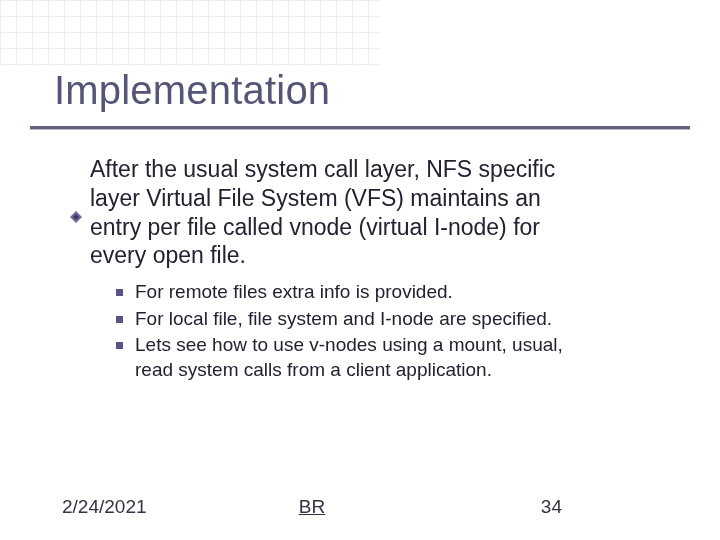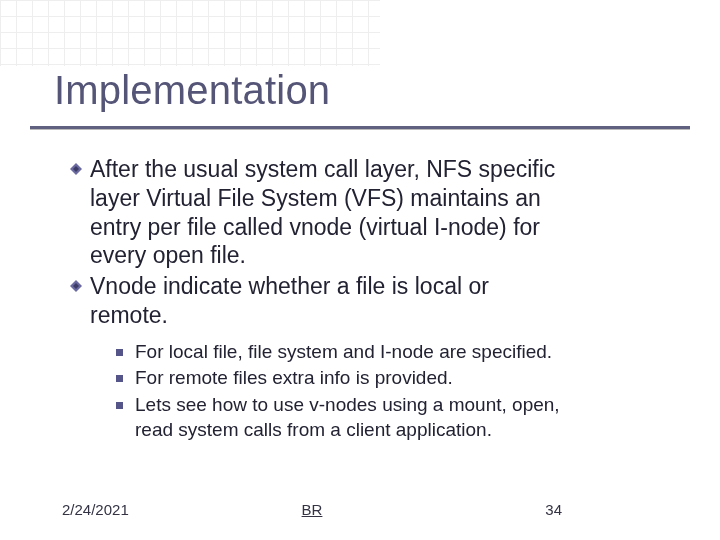--- a/index.html
+++ b/index.html
@@ -50,21 +50,21 @@
     box-shadow: 0 1px 0 #bbbbbb;
   }
   .body {
     position: absolute;
     top: 155px;
     left: 70px;
     right: 40px;
   }
   .bullet-row {
     display: flex;
-    align-items: flex-start;
+    align-items: center;
     margin-bottom: 2px;
   }
   .diamond {
     flex: 0 0 auto;
     width: 12px;
     height: 12px;
     margin-top: 8px;
     margin-right: 8px;
     display: inline-block;
     position: relative;
@@ -99,21 +99,21 @@
     line-height: 1.3;
     color: #222233;
   }
   .footer {
     position: absolute;
     left: 62px;
     right: 42px;
     bottom: 22px;
     display: flex;
     justify-content: space-between;
-    font-size: 15px;
+    font-size: 19px;
     color: #333344;
     gap: 32px;
   }
   .footer .center {
     position: absolute;
     left: 50%;
     transform: translateX(-50%);
     text-decoration: underline;
   }
 </style>
@@ -132,42 +132,33 @@
     <div class="bullet-row">
       <span class="diamond">
         <svg width="12" height="12" viewBox="0 0 12 12">
           <polygon points="6,0 12,6 6,12 0,6" fill="#6a6aa0"></polygon>
           <polygon points="6,3 9,6 6,9 3,6" fill="#3b3b66"></polygon>
         </svg>
       </span>
       <span class="bullet-text">After the usual system call layer, NFS specific layer Virtual File System (VFS) maintains an entry per file called vnode (virtual I-node) for every open file.</span>
     </div>
 
-    <div class="bullet-row">
-      <span class="diamond">
-        <svg width="12" height="12" viewBox="0 0 12 12">
-          <polygon points="6,0 12,6 6,12 0,6" fill="#6a6aa0"></polygon>
-          <polygon points="6,3 9,6 6,9 3,6" fill="#3b3b66"></polygon>
-        </svg>
-      </span>
-      <span class="bullet-text">Vnode indicate whether a file is local or remote.</span>
-    </div>
 
     <div class="sub-list">
+      <div class="sub-row">
+        <span class="square"></span>
+        <span class="sub-text">For remote files extra info is provided.</span>
+      </div>
       <div class="sub-row">
         <span class="square"></span>
         <span class="sub-text">For local file, file system and I-node are specified.</span>
       </div>
       <div class="sub-row">
         <span class="square"></span>
-        <span class="sub-text">For remote files extra info is provided.</span>
-      </div>
-      <div class="sub-row">
-        <span class="square"></span>
-        <span class="sub-text">Lets see how to use v-nodes using a mount, open, read system calls from a client application.</span>
+        <span class="sub-text">Lets see how to use v-nodes using a mount, usual, read system calls from a client application.</span>
       </div>
     </div>
 
   </div>
 
   <div class="footer">
     <span>2/24/2021</span>
     <span class="center">BR</span>
     <span>34</span>
   </div>

